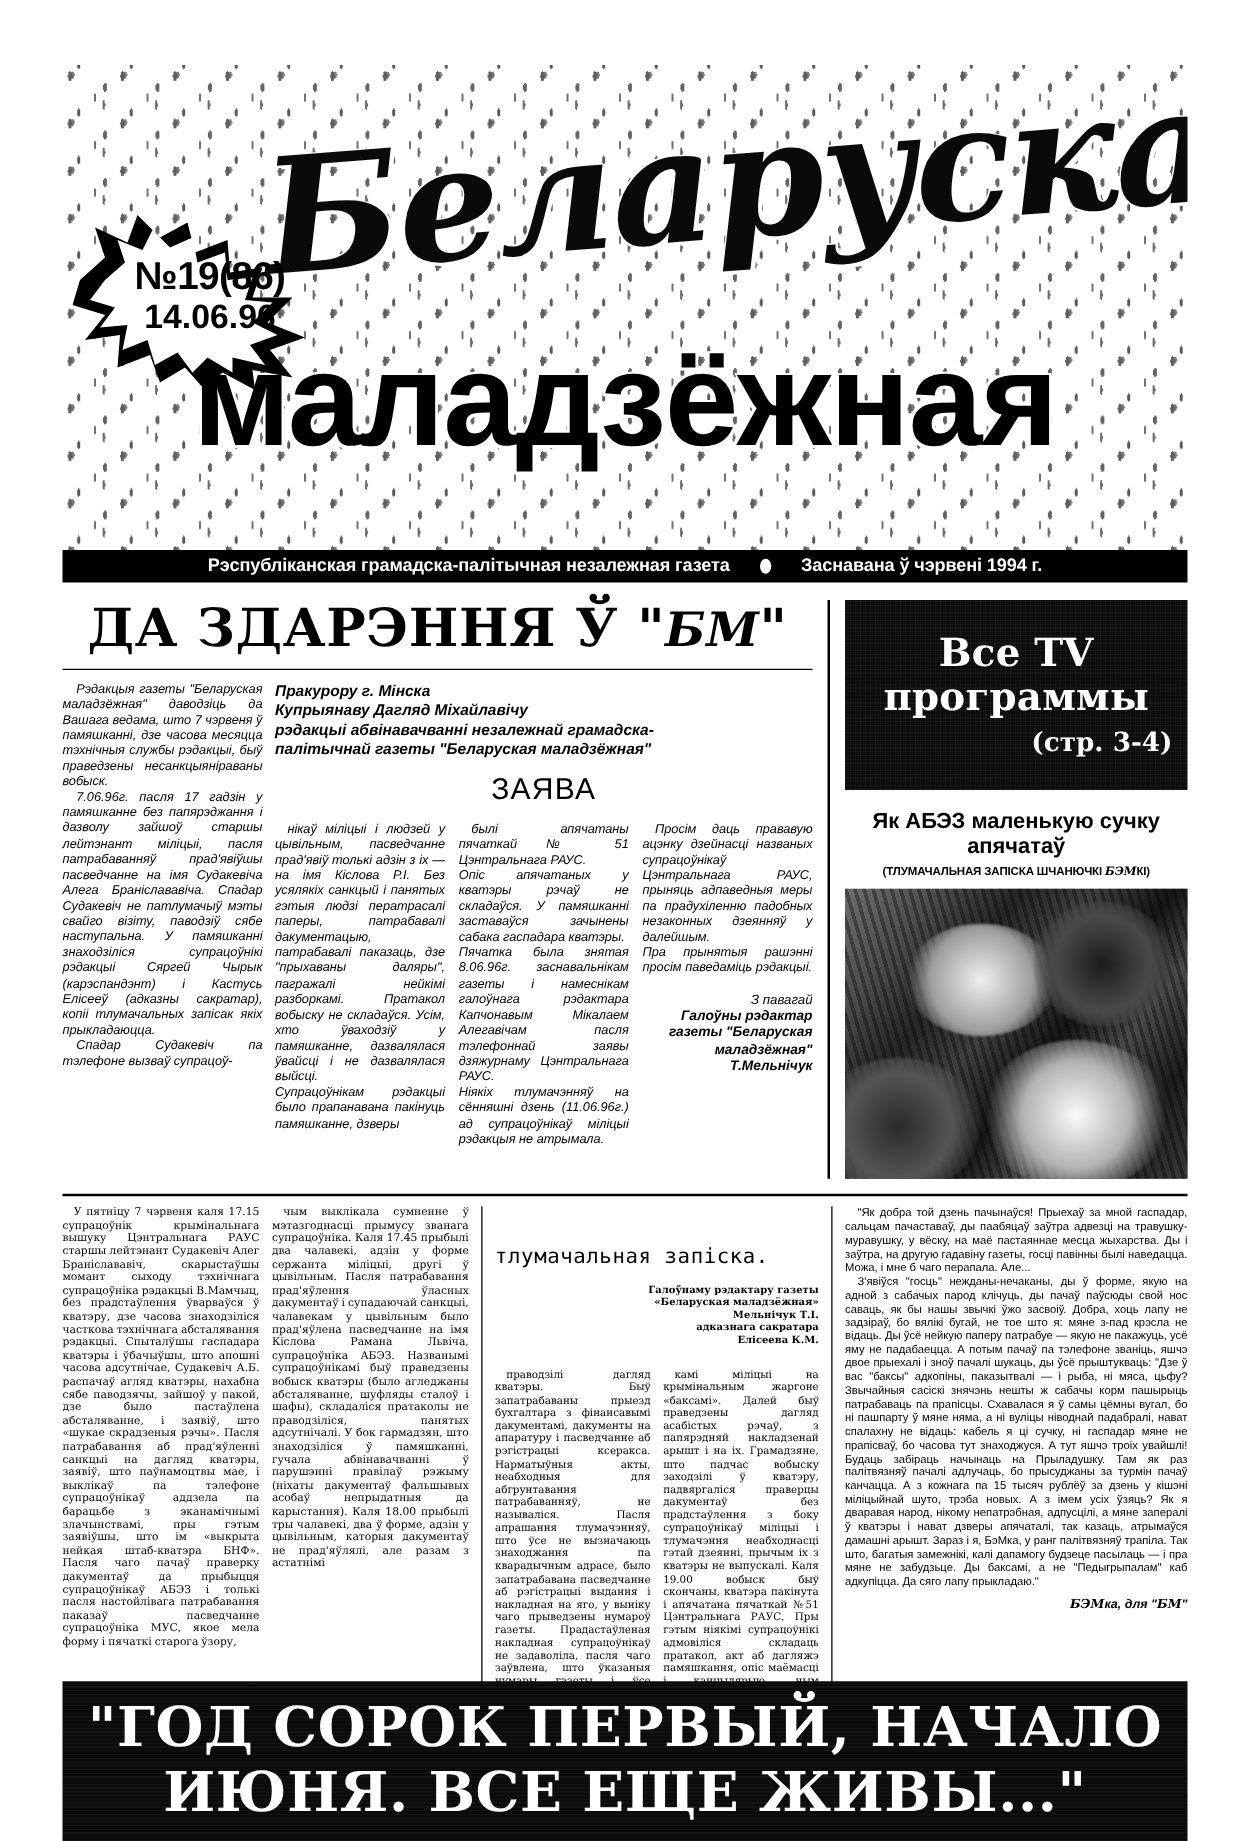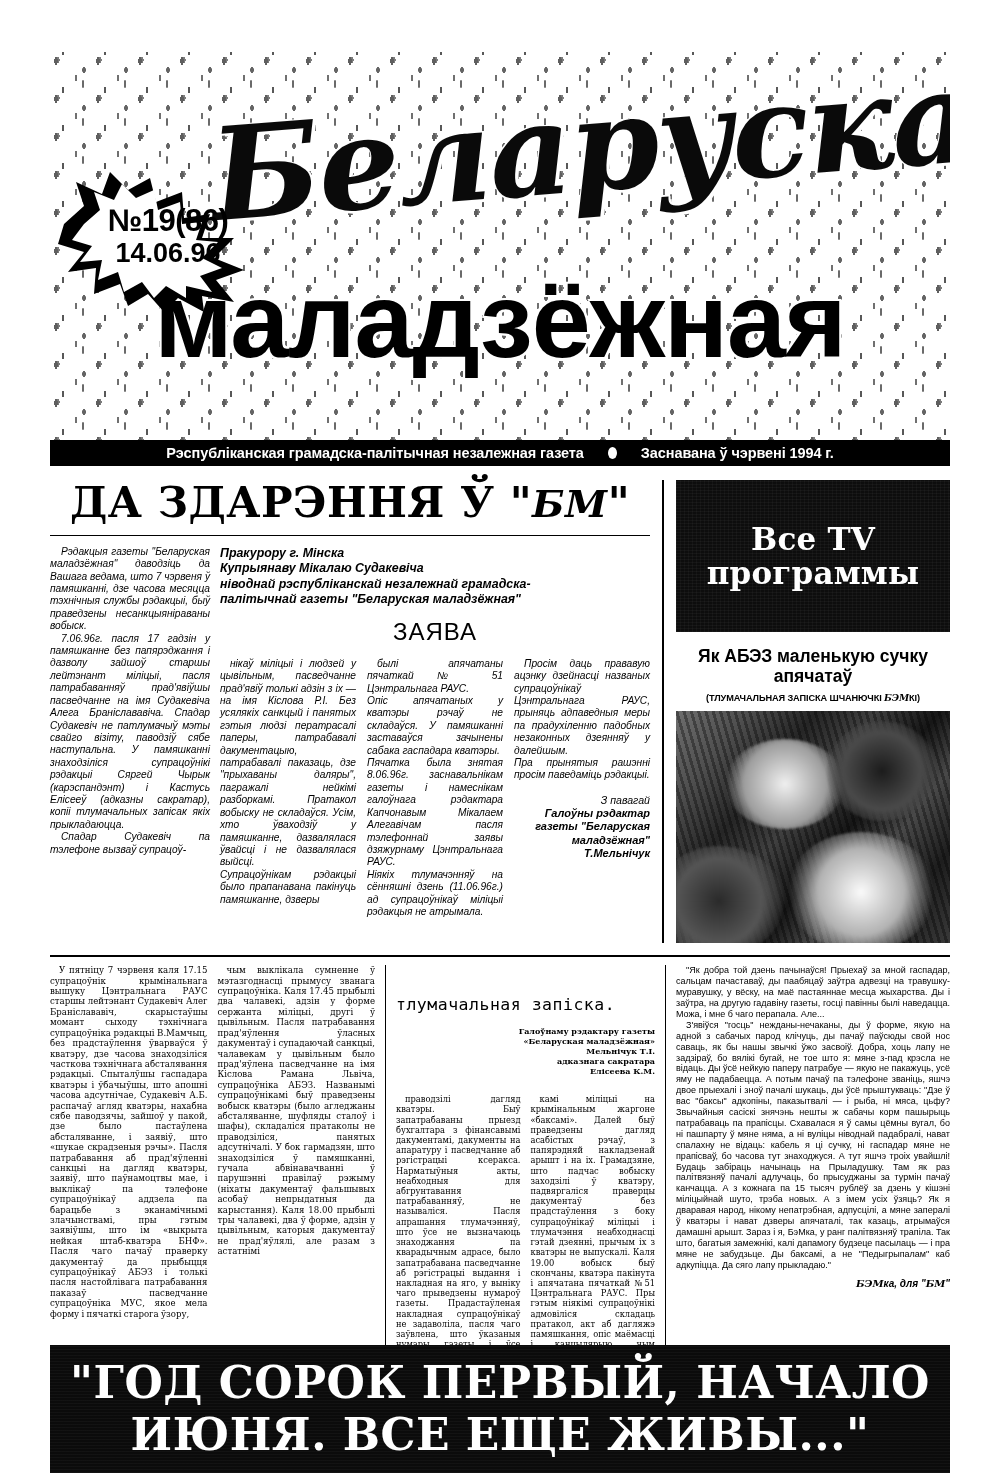--- a/index.html
+++ b/index.html
@@ -349,22 +349,22 @@
 
         <div class="col-intro">
           <p>Рэдакцыя газеты "Беларуская маладзёжная" даводзіць да Вашага ведама, што 7 чэрвеня ў памяшканні, дзе часова месяцца тэхнічныя службы рэдакцыі, быў праведзены несанкцыяніраваны вобыск.</p>
           <p>7.06.96г. пасля 17 гадзін у памяшканне без папярэджання і дазволу зайшоў старшы лейтэнант міліцыі, пасля патрабаванняў прад'явіўшы пасведчанне на імя Судакевіча Алега Браніслававіча. Спадар Судакевіч не патлумачыў мэты свайго візіту, паводзіў сябе наступальна. У памяшканні знаходзіліся супрацоўнікі рэдакцыі Сяргей Чырык (карэспандэнт) і Кастусь Елісееў (адказны сакратар), копіі тлумачальных запісак якіх прыкладаюцца.</p>
           <p>Спадар Судакевіч па тэлефоне вызваў супрацоў-</p>
         </div>
 
         <div class="stmt-right">
           <div class="addr">
             <div>Пракурору г. Мінска</div>
-            <div>Купрыянаву Мікалаю Судакевіча</div>
-            <div>ніводнай рэспубліканскай незалежнай грамадска-</div>
+            <div>Купрыянаву Дагляд Міхайлавічу</div>
+            <div>рэдакцыі абвінавачванні незалежнай грамадска-</div>
             <div>палітычнай газеты "Беларуская маладзёжная"</div>
           </div>
 
           <div class="zayava">ЗАЯВА</div>
 
           <div class="stmt-cols">
             <div class="c">
               <p style="white-space:pre-line">нікаў міліцыі і людзей у цывільным, пасведчанне прад'явіў толькі адзін з іх — на імя Кіслова Р.І. Без усялякіх санкцый і панятых гэтыя людзі ператрасалі паперы, патрабавалі дакументацыю, патрабавалі паказаць, дзе "прыхаваны даляры", пагражалі нейкімі разборкамі. Пратакол вобыску не складаўся. Усім, хто ўваходзіў у памяшканне, дазвалялася ўвайсці і не дазвалялася выйсці.
 Супрацоўнікам рэдакцыі было прапанавана пакінуць памяшканне, дзверы</p>
             </div>
@@ -386,20 +386,21 @@
           </div>
         </div>
 
       </div>
     </div>
 
     <div class="top-right">
       <div class="tvbox">
         <div class="tv-l">Все TV</div>
         <div class="tv-l">программы</div>
+        <div class="tv-pg">(стр. 3-4)</div>
       </div>
 
       <div class="abez-h">Як АБЭЗ маленькую сучку апячатаў</div>
       <div class="abez-sub">
         <span>(ТЛУМАЧАЛЬНАЯ ЗАПІСКА ШЧАНЮЧКІ </span><span class="it">БЭМ</span><span>КІ)</span>
       </div>
 
       <div class="photo">
         <div class="blob" style="left:18%;top:12%;width:120px;height:90px;background:radial-gradient(circle,#efefef 0%,#9d9d9d 55%,rgba(60,60,60,0) 78%);"></div>
         <div class="blob" style="left:40%;top:52%;width:150px;height:120px;background:radial-gradient(circle,#fafafa 0%,#b2b2b2 45%,rgba(40,40,40,0) 75%);"></div>

